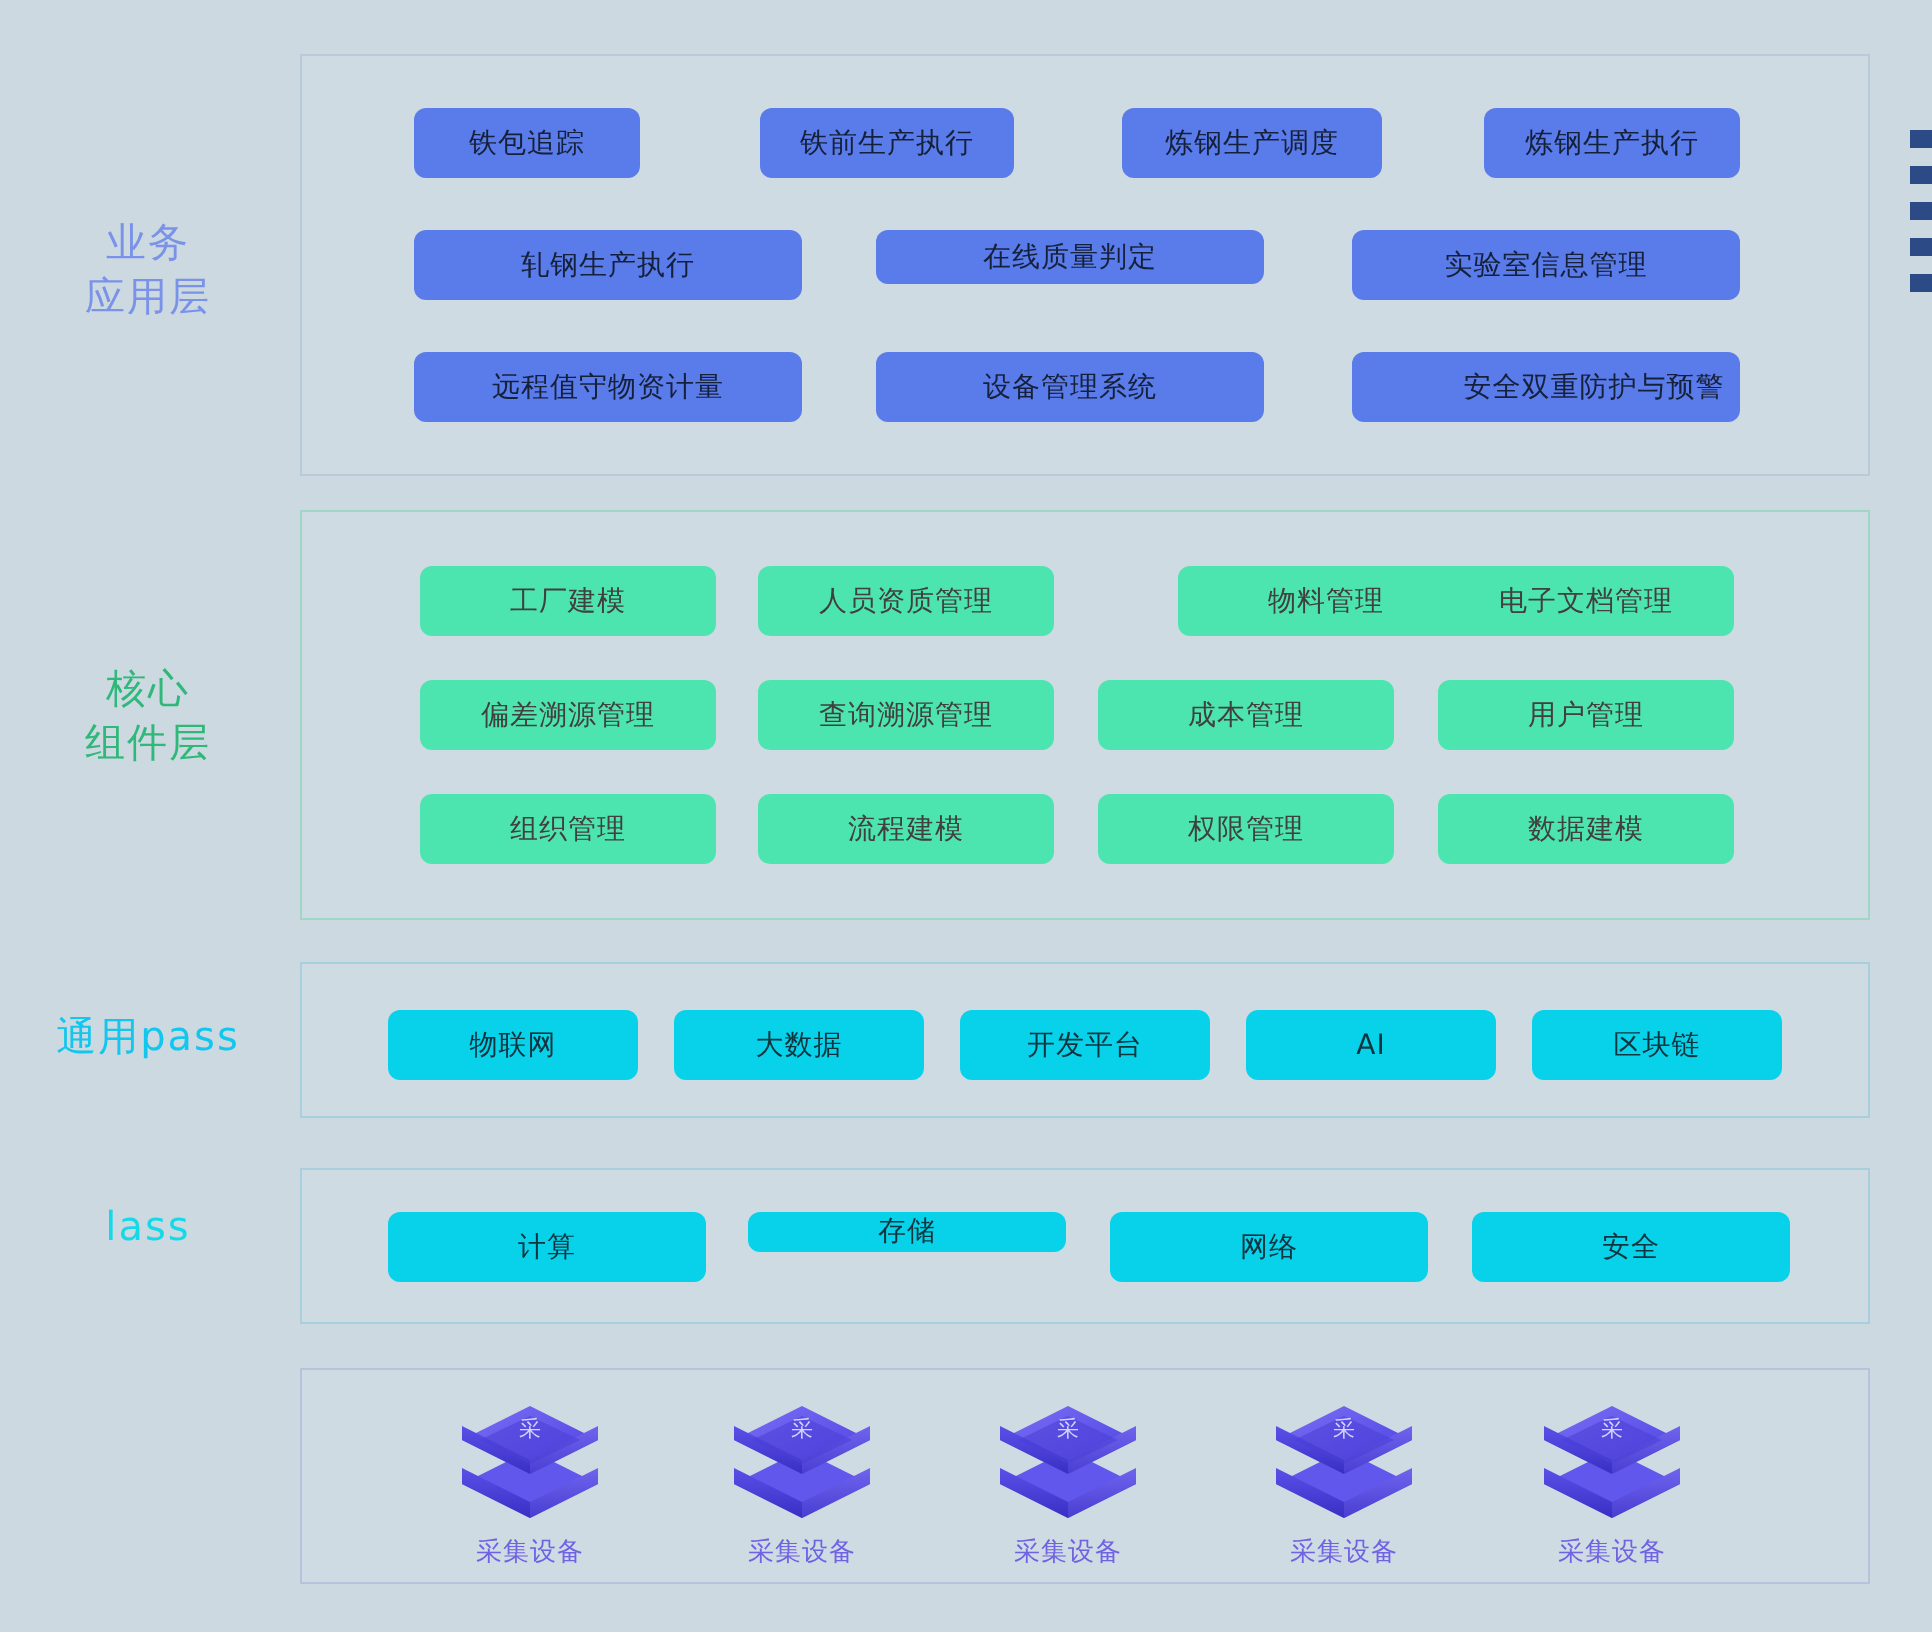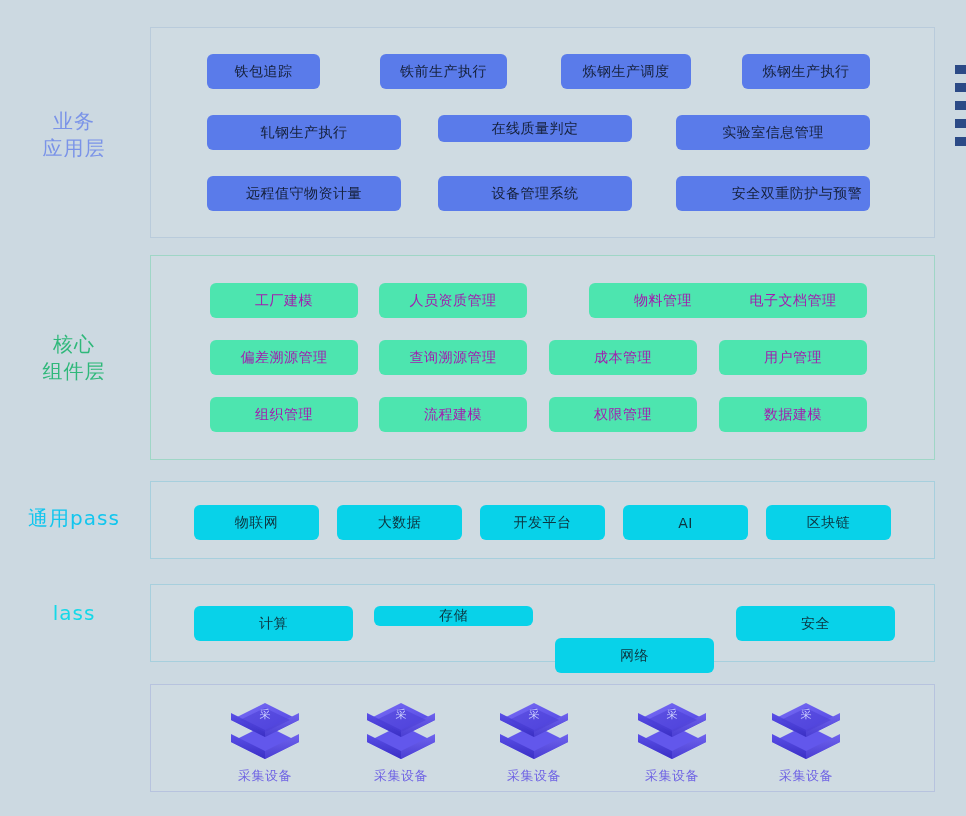--- a/index.html
+++ b/index.html
@@ -44,21 +44,21 @@
     align-items: center;
     justify-content: center;
     border-radius: 6px;
     font-size: 14px;
     color: #222b3a;
     letter-spacing: .5px;
     white-space: nowrap;
     user-select: none;
   }
   .chip.blue  { background: #5a7bea; color: #15203a; }
-  .chip.green { background: #4de5af; color: #a21caf; }
+  .chip.green { background: #4de5af; color: #404040; }
   .chip.cyan  { background: #08d2e9; color: #0d3540; }
 
   
   .device {
     position: absolute;
     width: 110px;
     display: flex;
     flex-direction: column;
     align-items: center;
   }
@@ -130,21 +130,21 @@
   <div class="chip cyan" style="left:480px; top:505px; width:125px; height:35px;">开发平台</div>
   <div class="chip cyan" style="left:623px; top:505px; width:125px; height:35px;">AI</div>
   <div class="chip cyan" style="left:766px; top:505px; width:125px; height:35px;">区块链</div>
 
   <div class="layer-label iaas" style="left:0px; top:600px;">lass</div>
 
   <div class="panel cyan-panel" style="left:150px; top:584px; width:785px; height:78px;"></div>
 
   <div class="chip cyan" style="left:194px; top:606px; width:159px; height:35px;">计算</div>
   <div class="chip cyan" style="left:374px; top:606px; width:159px; height:20px;">存储</div>
-  <div class="chip cyan" style="left:555px; top:606px; width:159px; height:35px;margin-top:32px;">网络</div>
+  <div class="chip cyan" style="left:555px; top:606px; width:159px; height:35px;">网络</div>
   <div class="chip cyan" style="left:736px; top:606px; width:159px; height:35px;">安全</div>
 
 
   <div class="panel edge-panel" style="left:150px; top:684px; width:785px; height:108px;"></div>
 
   <div class="device" style="left:210px; top:699px;">
     <div class="device-icon">
       <svg viewBox="0 0 76 62" width="76" height="62" aria-hidden="true">
         <defs>
           <linearGradient id="gtop" x1="0" y1="0" x2="1" y2="1">

